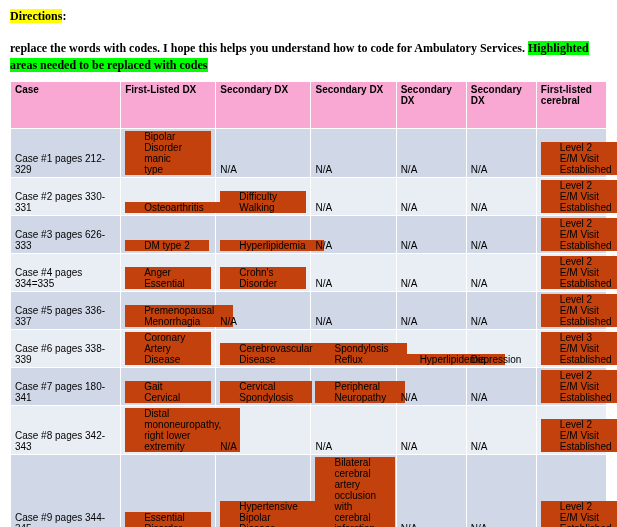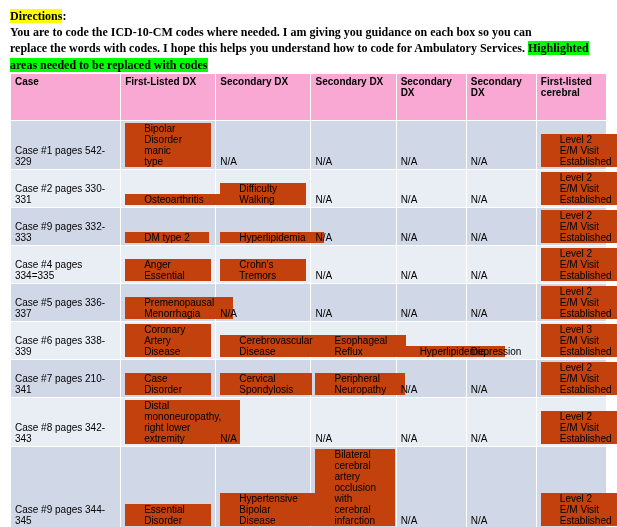--- a/index.html
+++ b/index.html
@@ -6,21 +6,21 @@
     margin: 0;
     padding: 8px 10px;
     font-family: "Times New Roman", Times, serif;
     font-size: 12px;
     color: #000;
     width: 617px;
     box-sizing: border-box;
     background: #fff;
   }
   .directions {
-    margin-bottom: 0;
+    margin-bottom: 8px;
     line-height: 1.35;
   }
   .hl {
     background: #ffff00;
   }
   .hlg {
     background: #00ff00;
   }
   .bold { font-weight: bold; }
   table {
@@ -56,21 +56,21 @@
     background: #c2410c;
     display: inline-block;
     padding: 0 19px;
   }
 </style>
 </head>
 <body>
 
 <div class="directions">
   <span class="hl bold">Directions</span><span class="bold">:</span><br>
-  <span class="bold">You are to code the ICD-10-CM codes where needed.  I am giving you guidance on each box so you can</span><br>
+  <br>
   <span class="bold">replace the words with codes.  I hope this helps you understand how to code for Ambulatory Services.  </span><span class="hlg bold">Highlighted areas needed to be replaced with codes</span><br>
 </div>
 
 <table>
   <colgroup>
     <col class="c1">
       <col class="c2">
       <col class="c3">
       <col class="c4">
       <col class="c5">
@@ -83,76 +83,76 @@
       <th>First-Listed DX</th>
       <th>Secondary DX</th>
       <th>Secondary DX</th>
       <th>Secondary DX</th>
       <th>Secondary DX</th>
       <th>First-listed cerebral</th>
     </tr>
   </thead>
   <tbody id="tbody">
   <tr class="odd">
-        <td>Case #1 pages 542-329</td>
+        <td>Case #1 pages 212-329</td>
         <td><span class="cell-hl">Bipolar Disorder manic type</span></td>
         <td>N/A</td>
         <td>N/A</td>
         <td>N/A</td>
         <td>N/A</td>
         <td><span class="cell-hl">Level 2 E/M Visit Established</span></td>
       </tr>
       <tr class="even">
         <td>Case #2 pages 330-331</td>
         <td><span class="cell-hl">Osteoarthritis</span></td>
         <td><span class="cell-hl">Difficulty Walking</span></td>
         <td>N/A</td>
         <td>N/A</td>
         <td>N/A</td>
         <td><span class="cell-hl">Level 2 E/M Visit Established</span></td>
       </tr>
       <tr class="odd">
-        <td>Case #9 pages 332-333</td>
+        <td>Case #3 pages 626-333</td>
         <td><span class="cell-hl">DM type 2</span></td>
         <td><span class="cell-hl">Hyperlipidemia</span></td>
         <td>N/A</td>
         <td>N/A</td>
         <td>N/A</td>
         <td><span class="cell-hl">Level 2 E/M Visit Established</span></td>
       </tr>
       <tr class="even">
         <td>Case #4 pages 334=335</td>
         <td><span class="cell-hl">Anger Essential</span></td>
-        <td><span class="cell-hl">Crohn's Tremors</span></td>
+        <td><span class="cell-hl">Crohn's Disorder</span></td>
         <td>N/A</td>
         <td>N/A</td>
         <td>N/A</td>
         <td><span class="cell-hl">Level 2 E/M Visit Established</span></td>
       </tr>
       <tr class="odd">
         <td>Case #5 pages 336-337</td>
         <td><span class="cell-hl">Premenopausal Menorrhagia</span></td>
         <td>N/A</td>
         <td>N/A</td>
         <td>N/A</td>
         <td>N/A</td>
         <td><span class="cell-hl">Level 2 E/M Visit Established</span></td>
       </tr>
       <tr class="even">
         <td>Case #6 pages 338-339</td>
         <td><span class="cell-hl">Coronary Artery Disease</span></td>
         <td><span class="cell-hl">Cerebrovascular Disease</span></td>
-        <td><span class="cell-hl">Esophageal Reflux</span></td>
+        <td><span class="cell-hl">Spondylosis Reflux</span></td>
         <td><span class="cell-hl">Hyperlipidemia</span></td>
         <td>Depression</td>
         <td><span class="cell-hl">Level 3 E/M Visit Established</span></td>
       </tr>
       <tr class="odd">
-        <td>Case #7 pages 210-341</td>
-        <td><span class="cell-hl">Case Disorder</span></td>
+        <td>Case #7 pages 180-341</td>
+        <td><span class="cell-hl">Gait Cervical</span></td>
         <td><span class="cell-hl">Cervical Spondylosis</span></td>
         <td><span class="cell-hl">Peripheral Neuropathy</span></td>
         <td>N/A</td>
         <td>N/A</td>
         <td><span class="cell-hl">Level 2 E/M Visit Established</span></td>
       </tr>
       <tr class="even">
         <td>Case #8 pages 342-343</td>
         <td><span class="cell-hl">Distal mononeuropathy, right lower extremity</span></td>
         <td>N/A</td>

